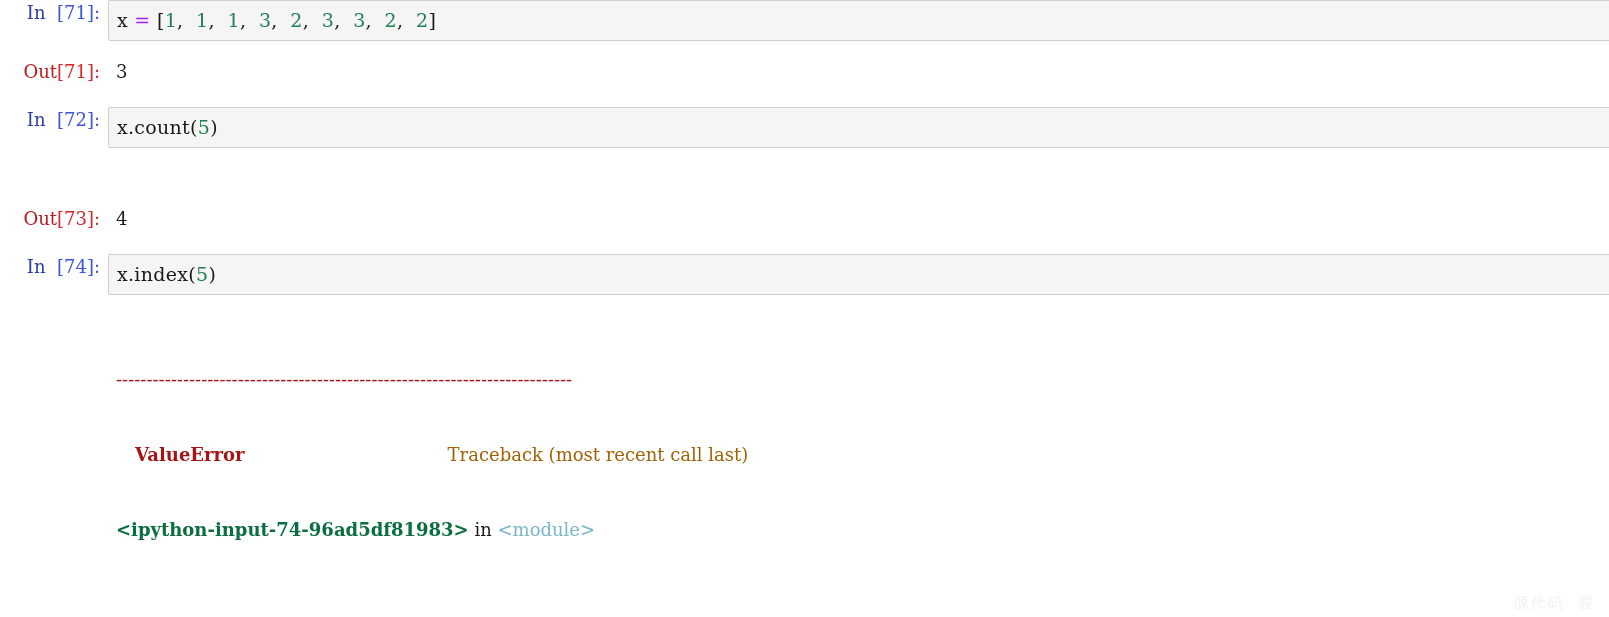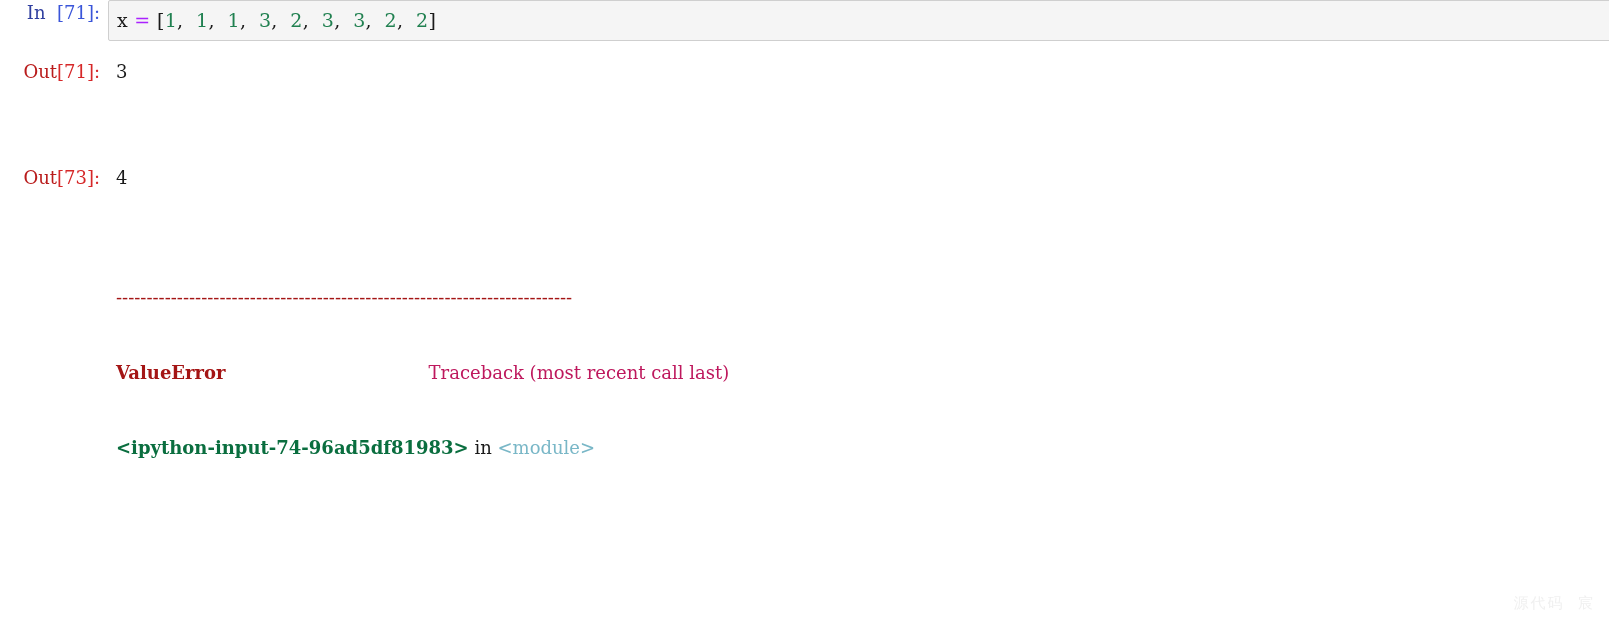--- a/index.html
+++ b/index.html
@@ -97,22 +97,22 @@
   }
   .tb-rule {
     color: #a41515;
     white-space: pre;
     overflow: hidden;
     display: block;
     max-width: 845px;
     letter-spacing: 0px;
   }
   .tb-line { display: block; white-space: pre; }
-  .tb-errname { color: #a41515; font-weight: bold; }
-  .tb-tbtext  { color: #be185d; margin-left: 30px; }
+  .tb-errname { color: #a41515; font-weight: bold; margin-left: 19px; }
+  .tb-tbtext  { color: #a16207; margin-left: 30px; }
   .tb-file    { color: #0a6e3f; font-weight: bold; }
   .tb-in      { color: #1a1a1a; }
   .tb-module  { color: #79b7c7; }
 
   
   .gap-a { height: 22px; }
   .gap-b { height: 18px; }
 
   
   .watermark {
@@ -139,32 +139,44 @@
     </div>
   </div>
   <div class="gap-b"></div>
   <div class="row out-row">
     <div class="prompt"><span class="word-out">Out</span><span class="num-out">[71]:</span></div>
     <div class="out-body">3</div>
   </div>
 
   <div class="gap-a"></div>
 
+  <div class="row input-row">
+    <div class="prompt"><span class="word-in">In</span>  <span class="num-in">[72]:</span></div>
+    <div class="input-box">
+      <div class="code"><span class="tok-plain">x.count</span><span class="tok-punct">(</span><span class="tok-num">5</span><span class="tok-punct">)</span></div>
+    </div>
+  </div>
   <div class="gap-b"></div>
 
   <div class="gap-a"></div>
 
   <div class="gap-b"></div>
   <div class="row out-row">
     <div class="prompt"><span class="word-out">Out</span><span class="num-out">[73]:</span></div>
     <div class="out-body">4</div>
   </div>
 
   <div class="gap-a"></div>
 
+  <div class="row input-row">
+    <div class="prompt"><span class="word-in">In</span>  <span class="num-in">[74]:</span></div>
+    <div class="input-box">
+      <div class="code"><span class="tok-plain">x.index</span><span class="tok-punct">(</span><span class="tok-num">5</span><span class="tok-punct">)</span></div>
+    </div>
+  </div>
 
   <div style="height:22px"></div>
 
   <div class="row tb-row">
     <div class="prompt"></div>
     <div class="tb-body">
       <span class="tb-line tb-rule">---------------------------------------------------------------------------</span>
       <span class="tb-line"><span class="tb-errname">ValueError</span><span class="tb-tbtext">                         </span><span class="tb-tbtext">Traceback (most recent call last)</span></span>
       <span class="tb-line"><span class="tb-file">&lt;ipython-input-74-96ad5df81983&gt;</span><span class="tb-in"> in </span><span class="tb-module">&lt;module&gt;</span></span>
       

